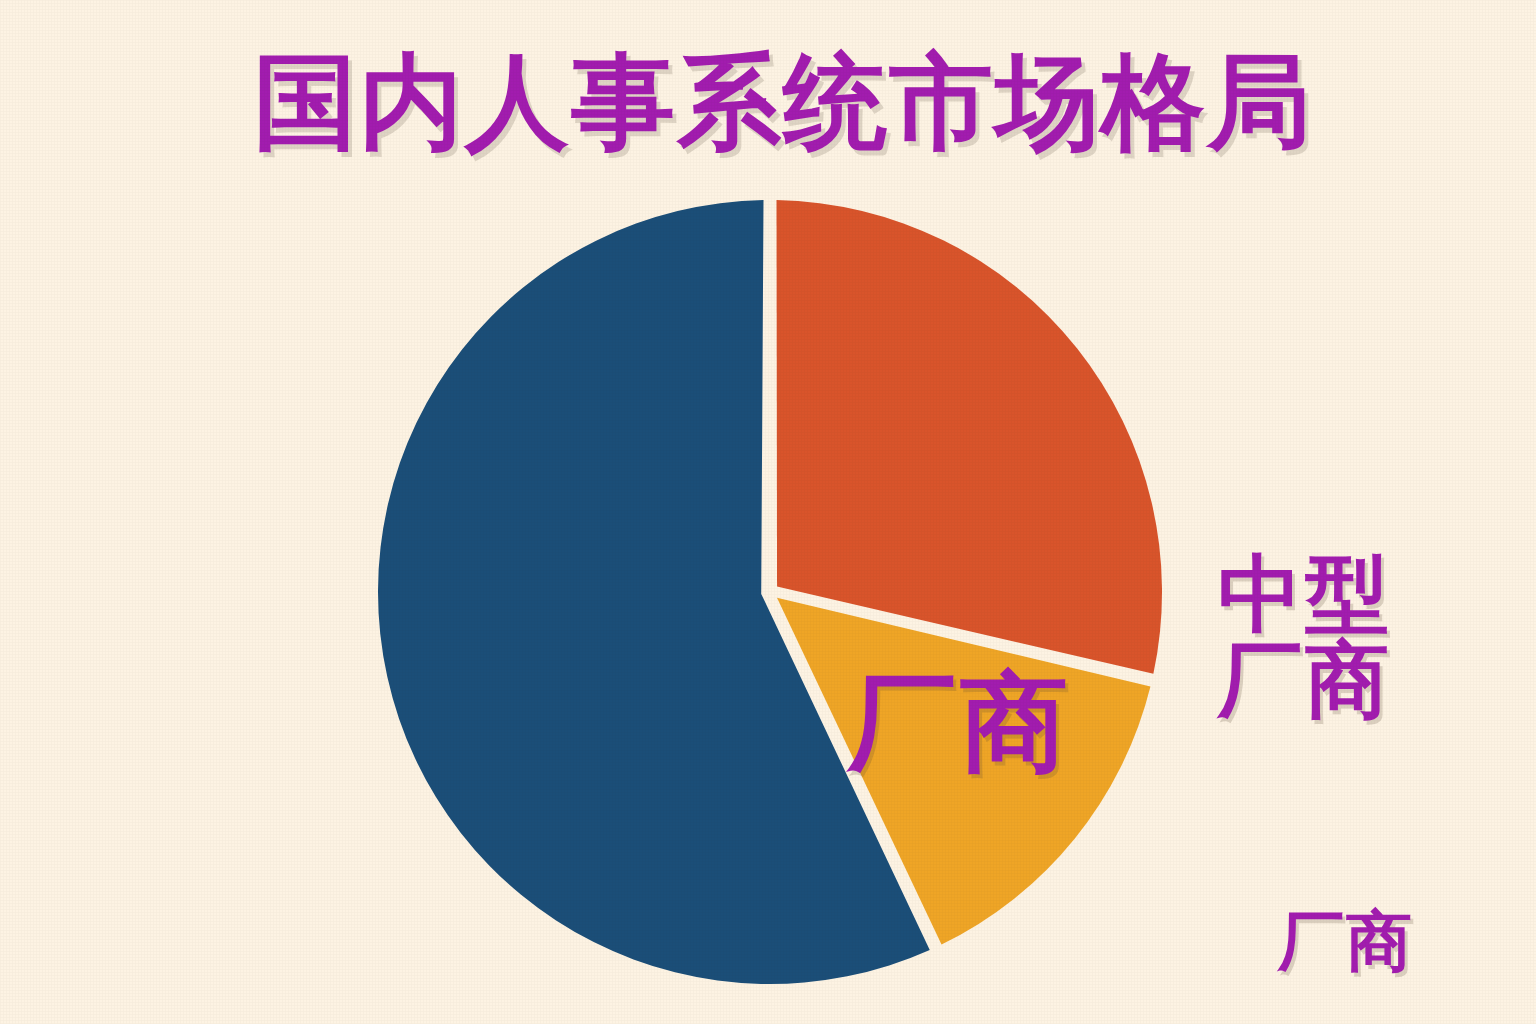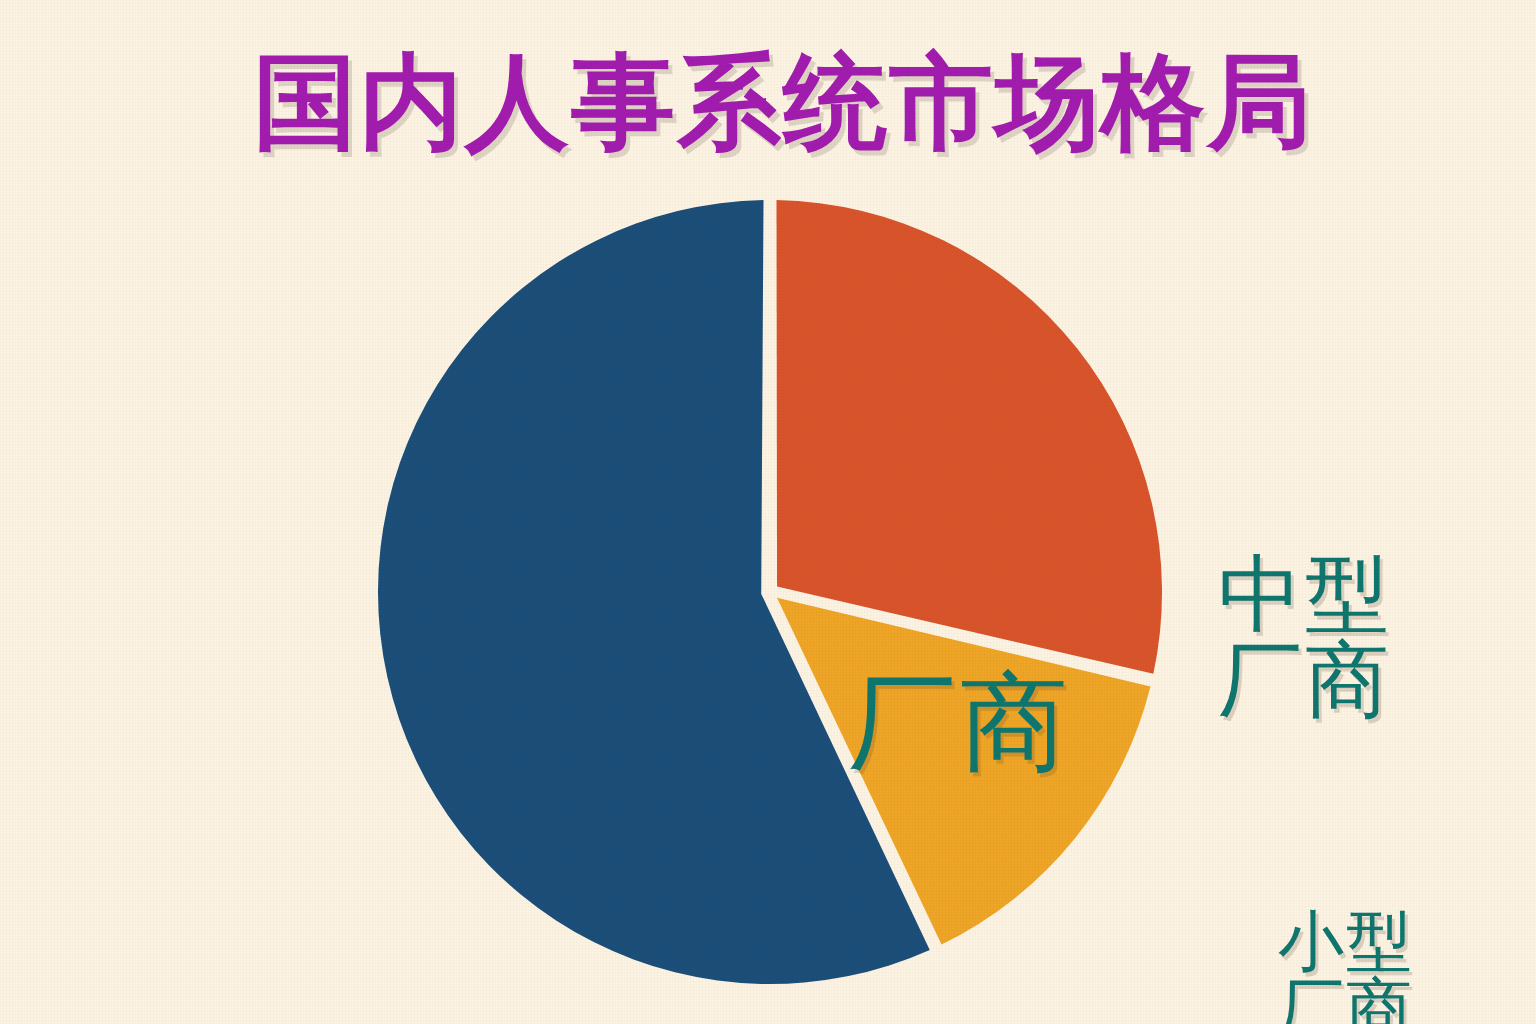--- a/index.html
+++ b/index.html
@@ -54,22 +54,22 @@
   #pie-svg {
     display: block;
     width: 784px;
     height: 784px;
     overflow: visible;
   }
 
   .slice-label {
     position: absolute;
     text-align: center;
-    color: #0f766e;
-    font-weight: 400;
+    color: #a21caf;
+    font-weight: 700;
     line-height: 1.02;
     text-shadow: 3px 4px 0 rgba(90, 70, 50, 0.20);
     white-space: nowrap;
     font-family: "Liberation Sans", "DejaVu Sans", sans-serif;
     pointer-events: none;
   }
   .slice-label .l1, .slice-label .l2 { display: block; }
 
   #label-large  { left: 470px;  top: 468px; font-size: 108px; letter-spacing: 4px; }
   #label-medium { left: 840px;  top: 352px; font-size: 84px;  letter-spacing: 3px; }
@@ -92,18 +92,17 @@
   <div class="slice-label" id="label-large">
     <span class="l2">厂商</span>
   </div>
 
   <div class="slice-label" id="label-medium">
     <span class="l1">中型</span>
     <span class="l2">厂商</span>
   </div>
 
   <div class="slice-label" id="label-small">
-    <span class="l1">小型</span>
     <span class="l2">厂商</span>
   </div>
 </div>
 
 <div id="grain"></div>
 
 </body></html>

